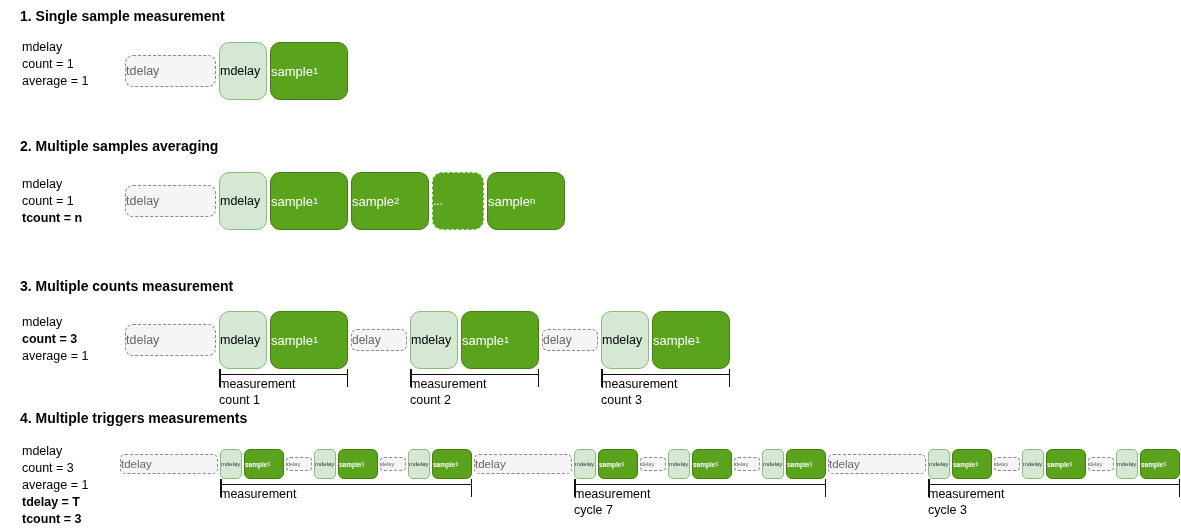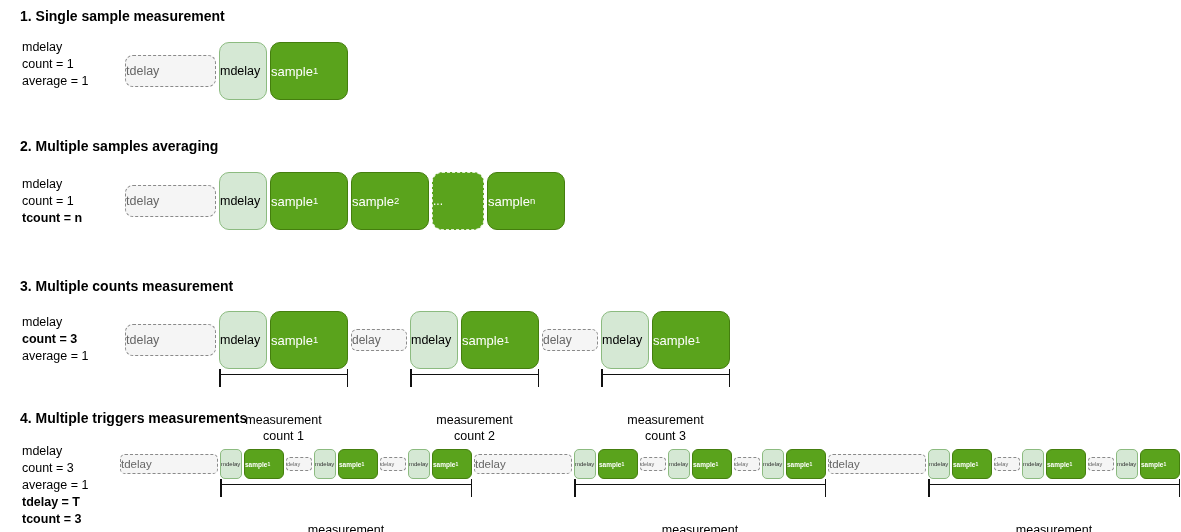--- a/index.html
+++ b/index.html
@@ -77,21 +77,21 @@
   }
 
   
   .bracket { position:absolute; border-top:1.5px solid #111; }
   .bracket .tick {
     position:absolute; top:-6px; width:1.5px; height:18px; background:#111;
   }
   .bracket .tick.left { left:0; }
   .bracket .tick.right { right:0; }
   .bracket .blabel {
-    text-align:center; font-size:12.5px; line-height:15.5px; padding-top:2px; color:#000;margin-top:36px;
+    font-size:12.5px; line-height:15.5px; padding-top:2px; color:#000;
   }
 </style>
 </head>
 <body>
 
 <div id="diagram">
     <div class="section sec-0">
       <h2 class="title">1. Single sample measurement</h2>
       <div class="params">
         <div class="line">mdelay</div>
@@ -319,17 +319,18 @@
           <div class="blabel">
             <div>measurement</div>
             <div>cycle 7</div>
           </div>
         </div>
         <div class="bracket" style="left: 808px; width: 252px; top: 35px;">
           <span class="tick left"></span>
           <span class="tick right"></span>
           <div class="blabel">
             <div>measurement</div>
+            <div>cycle 3</div>
           </div>
         </div>
       </div>
     </div>
   </div>
 
 </body></html>

